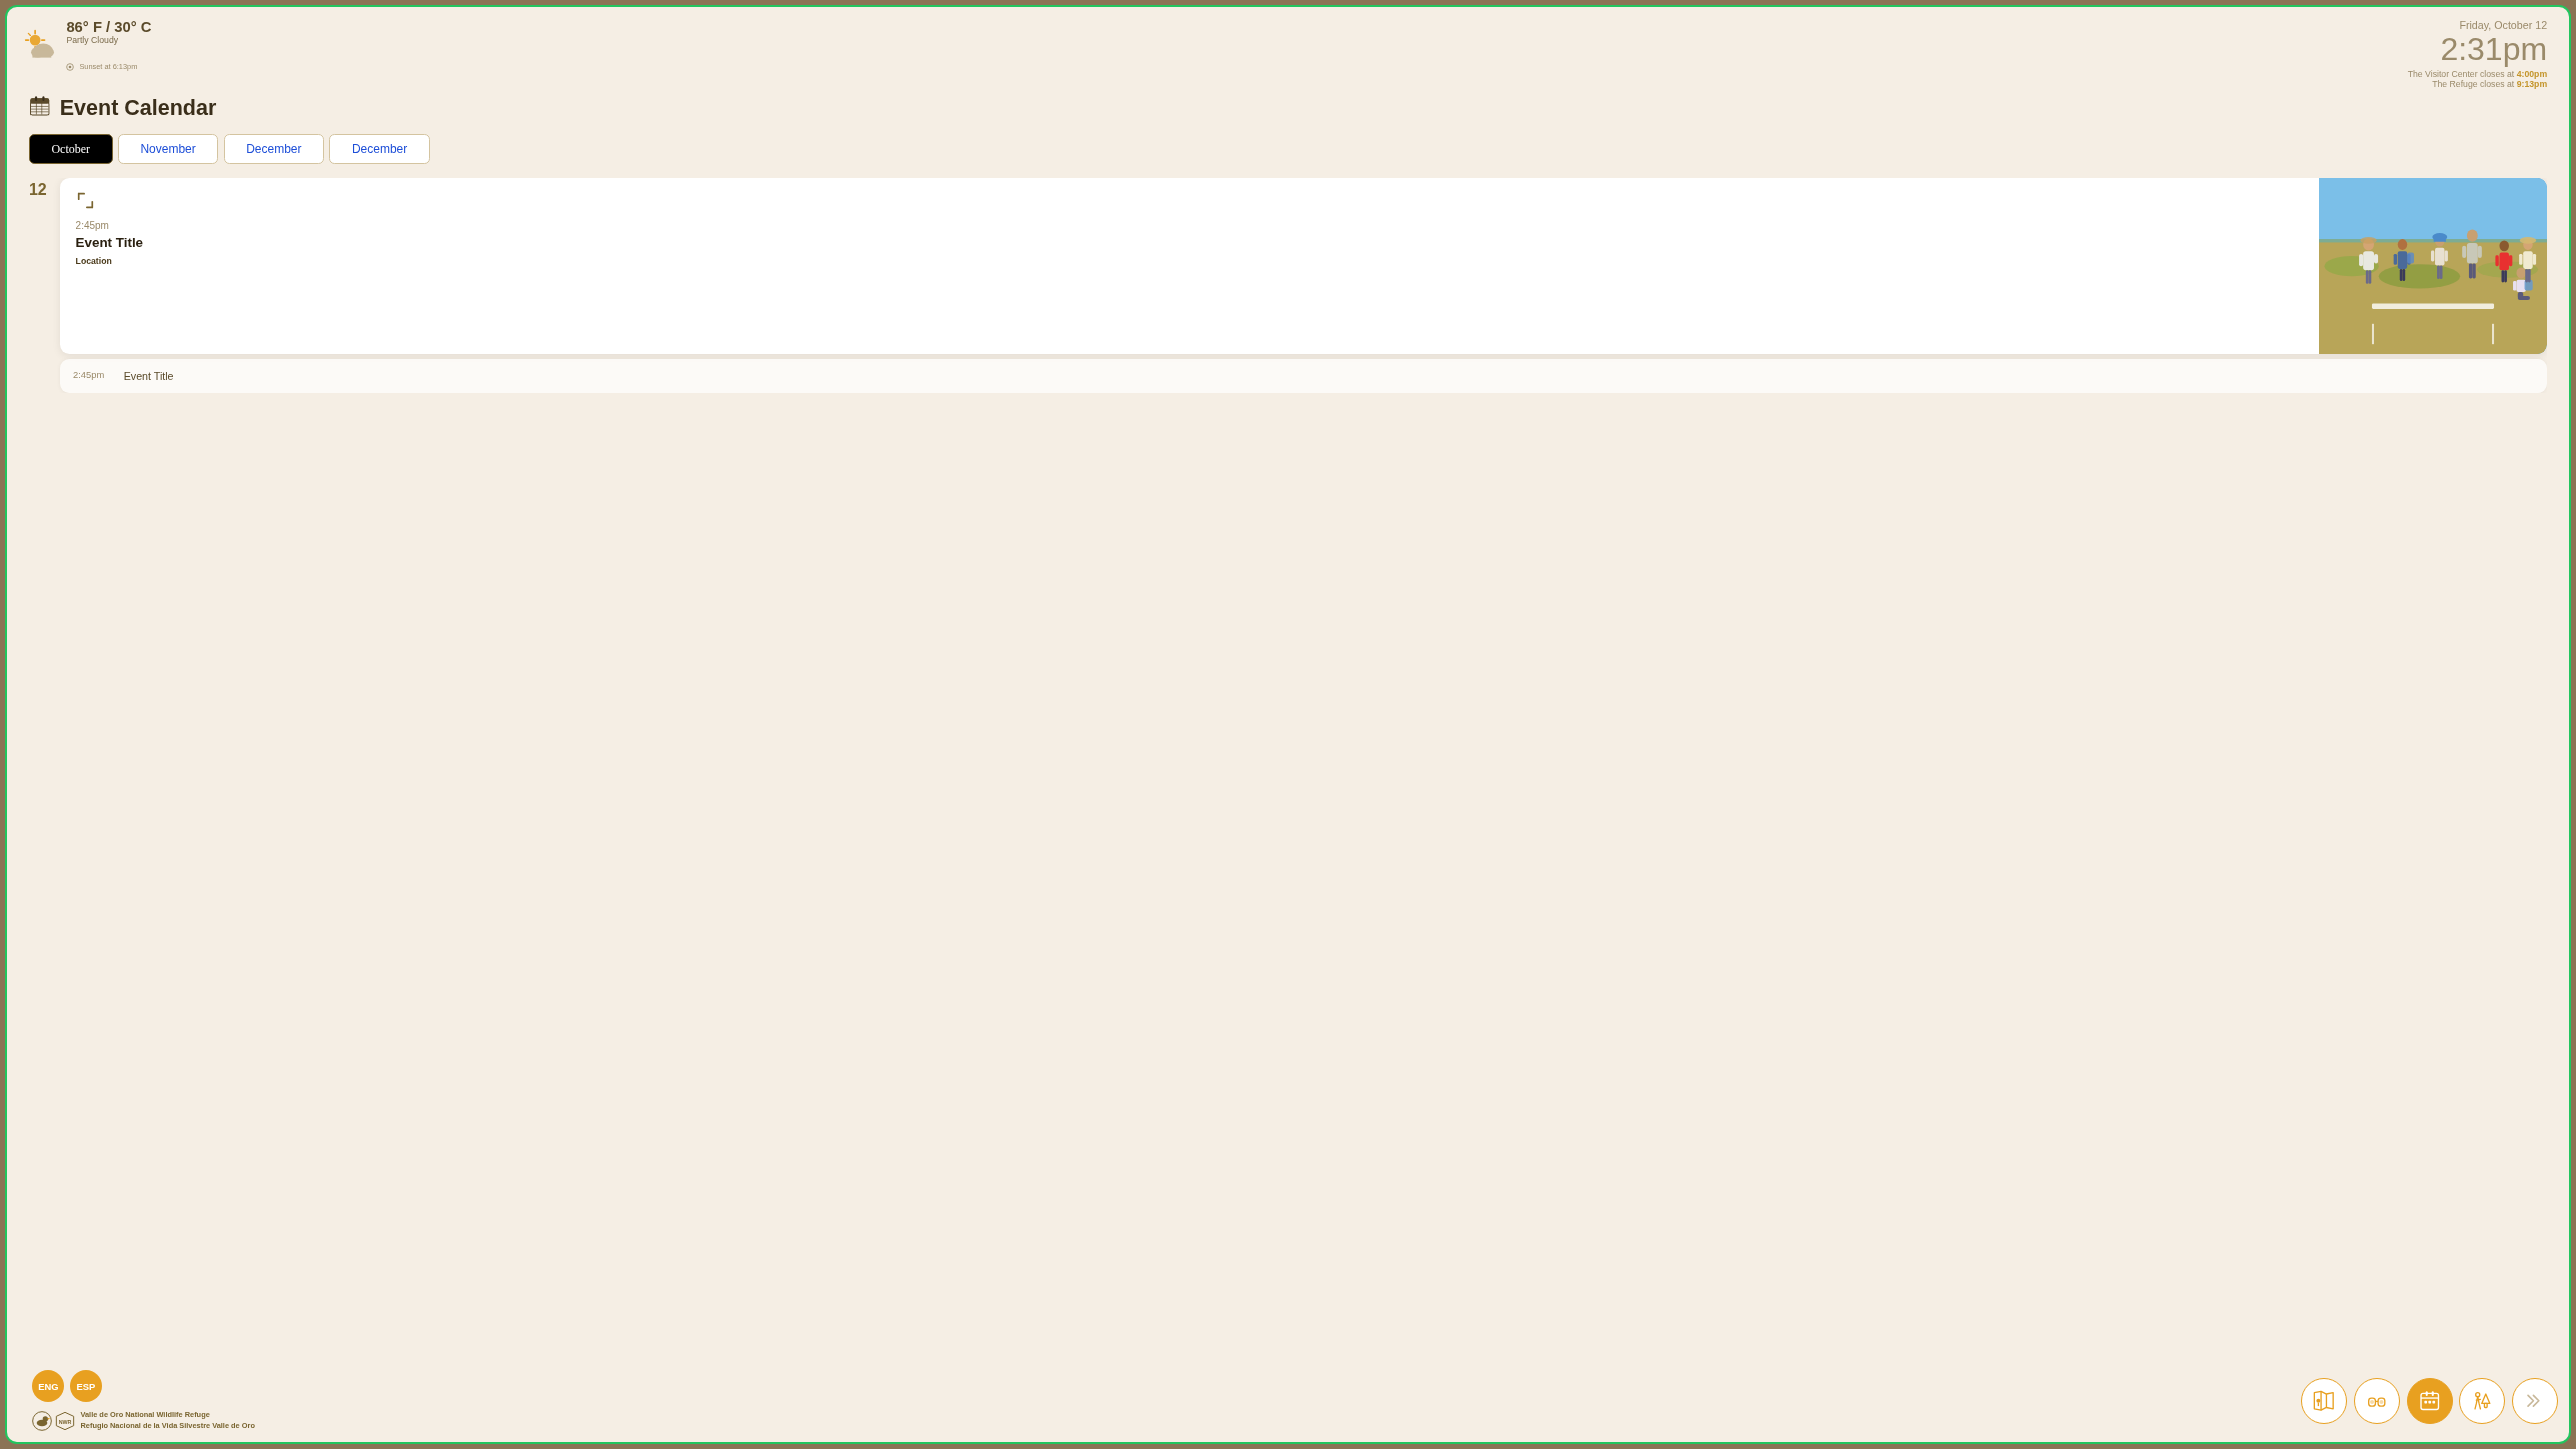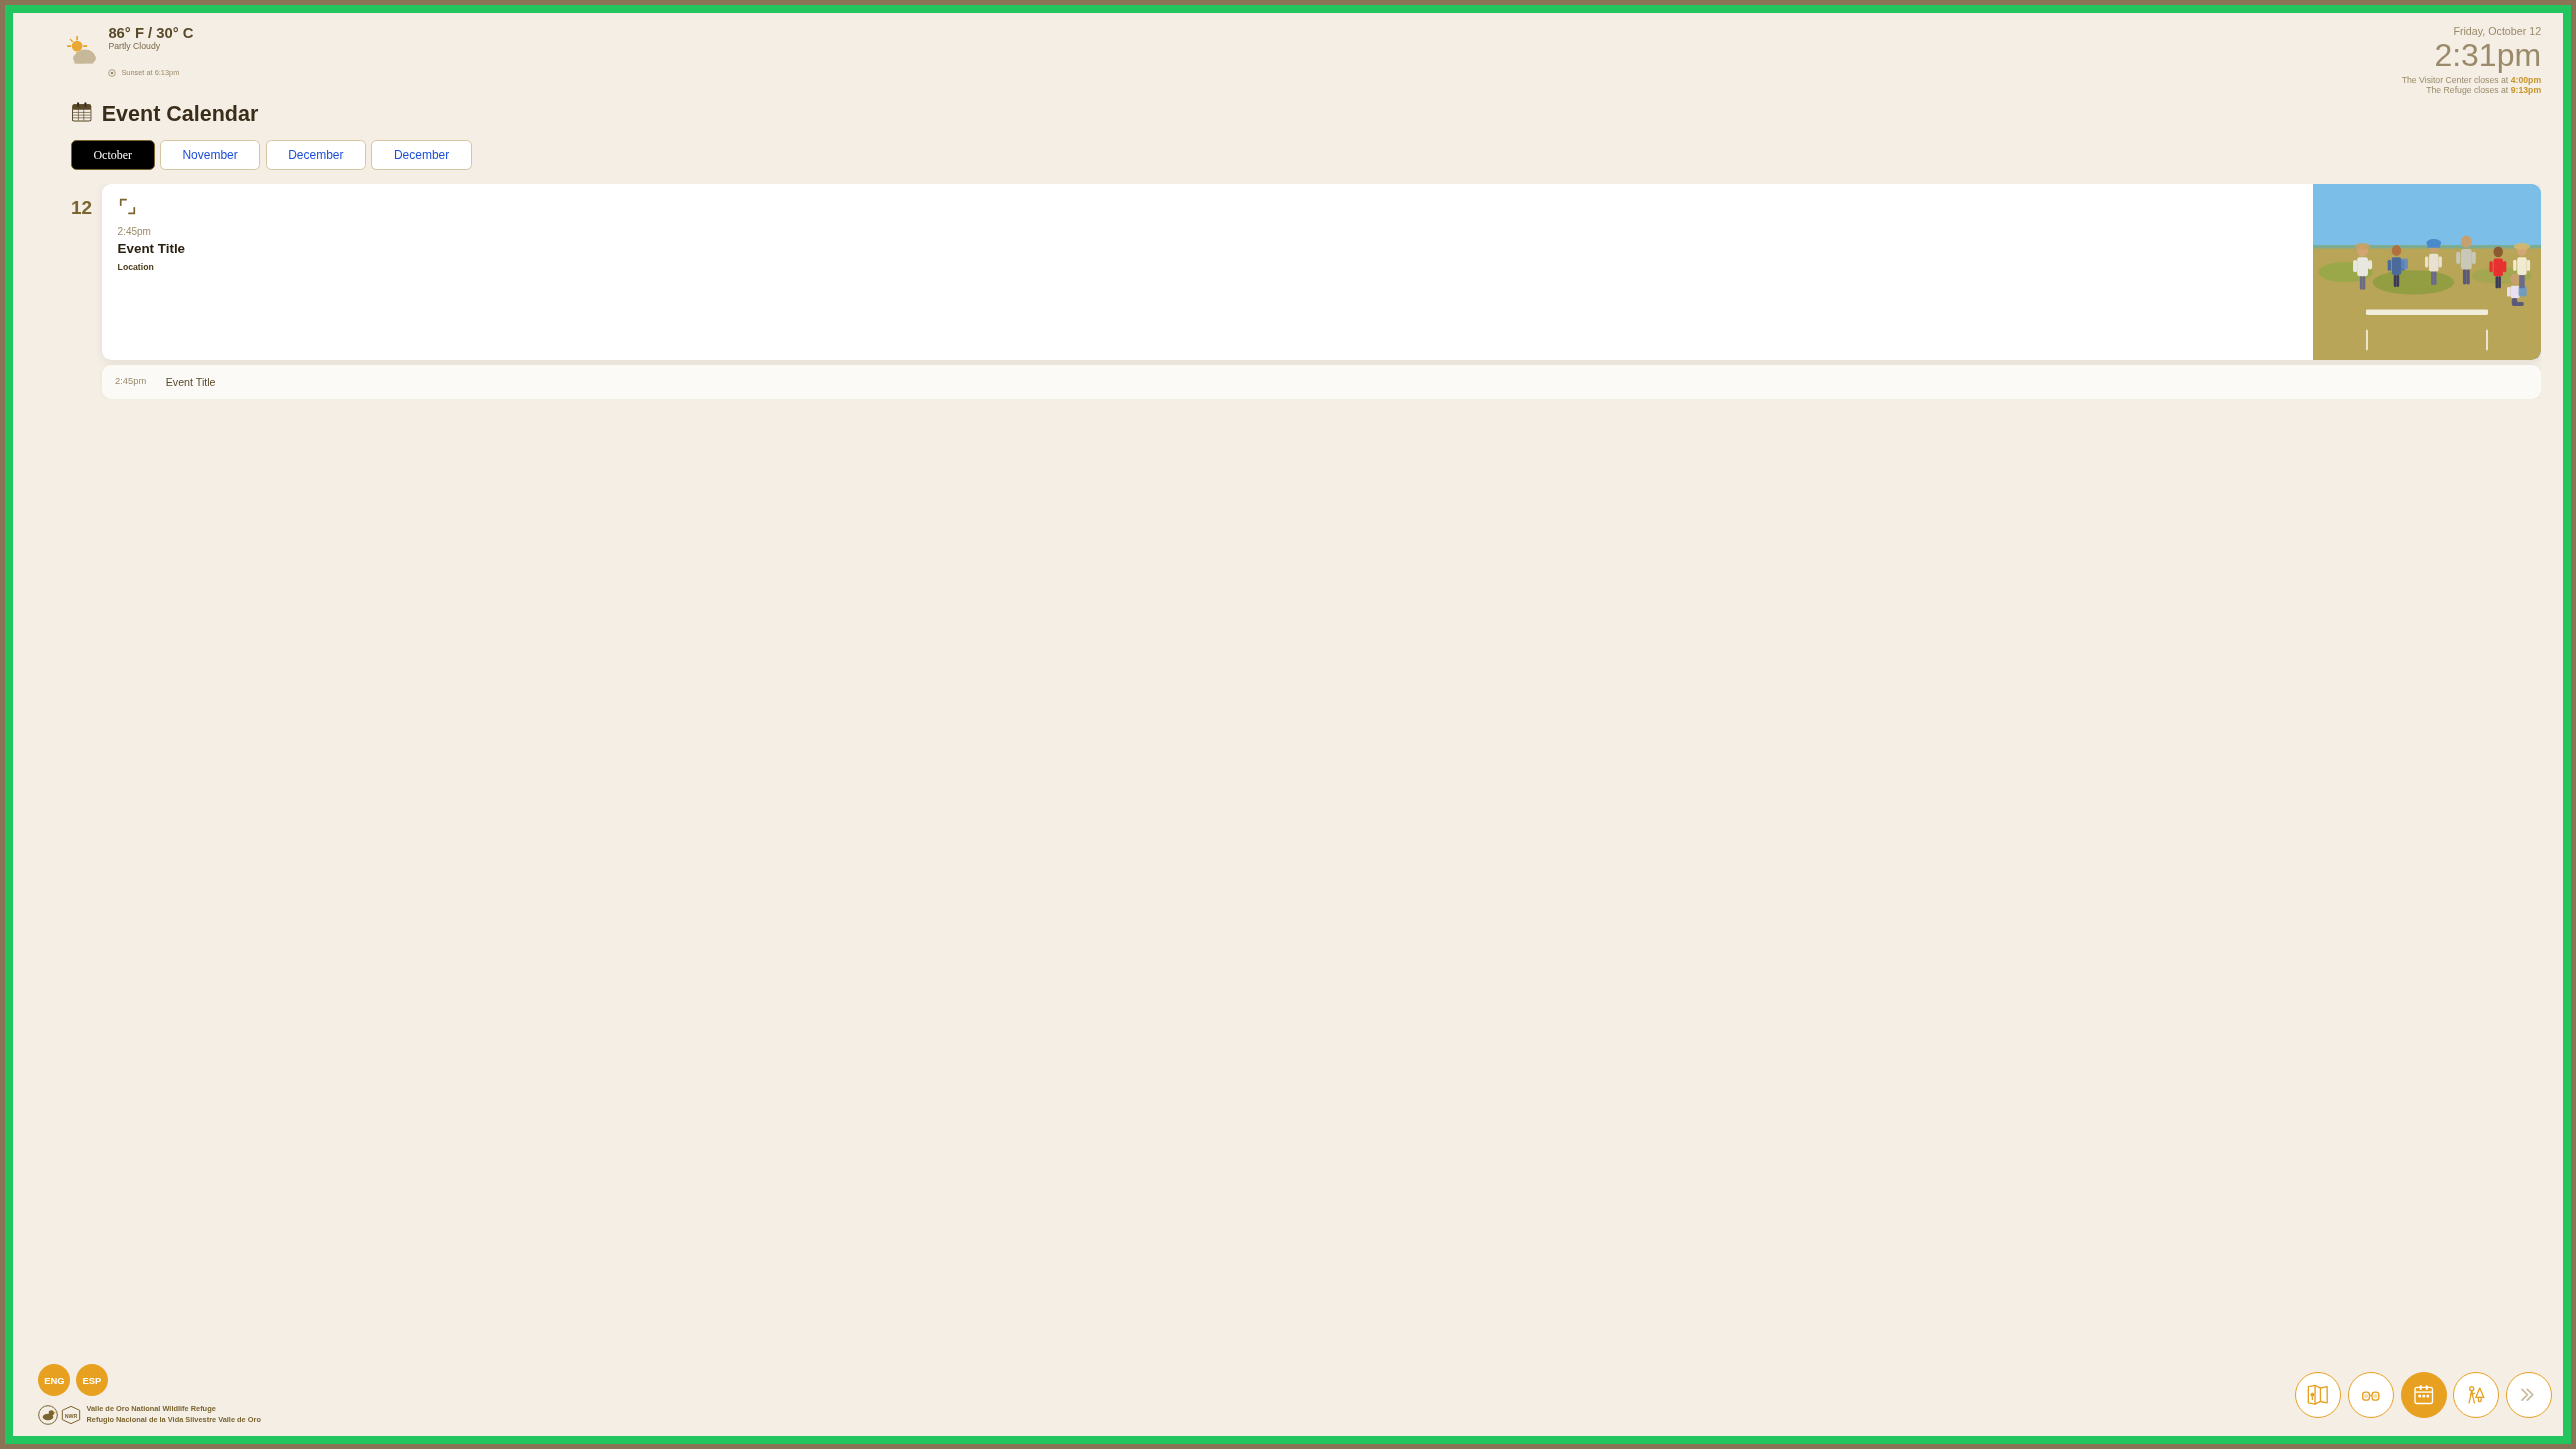--- a/index.html
+++ b/index.html
@@ -6,25 +6,24 @@
     body {
       width: 977px;
       height: 547px;
       background: #8B7355;
       font-family: 'Segoe UI', Arial, sans-serif;
       overflow: hidden;
     }
     .outer-border {
       position: absolute;
       top: 5.4px; left: 5.4px; right: 5.4px; bottom: 5.4px;
-      border-radius: 0;
-      border: 8px solid #22c55e;
+      border-radius: 12px;
+      border: 2px solid #22c55e;
       background: #F5EEE4;
       overflow: hidden;
-      padding-left: 36px;
     }
     
     .header {
       display: flex;
       justify-content: space-between;
       align-items: flex-start;
       padding: 12px 21.5px 6.7px 16px;
     }
     .weather-section {
       display: flex;
@@ -128,26 +127,26 @@
       gap: 8px;
       overflow-y: auto;
       max-height: 309px;
     }
     .date-row {
       display: flex;
       gap: 10.7px;
       align-items: flex-start;
     }
     .date-number {
-      font-size: 19px;
+      font-size: 16px;
       font-weight: 600;
       color: #7A6530;
       width: 20px;
       flex-shrink: 0;
-      margin-top: 13px;
+      margin-top: 3px;
     }
     .event-cards-col {
       flex: 1;
       display: flex;
       flex-direction: column;
       gap: 5.4px;
     }
     
     .event-card-featured {
       background: #fff;

